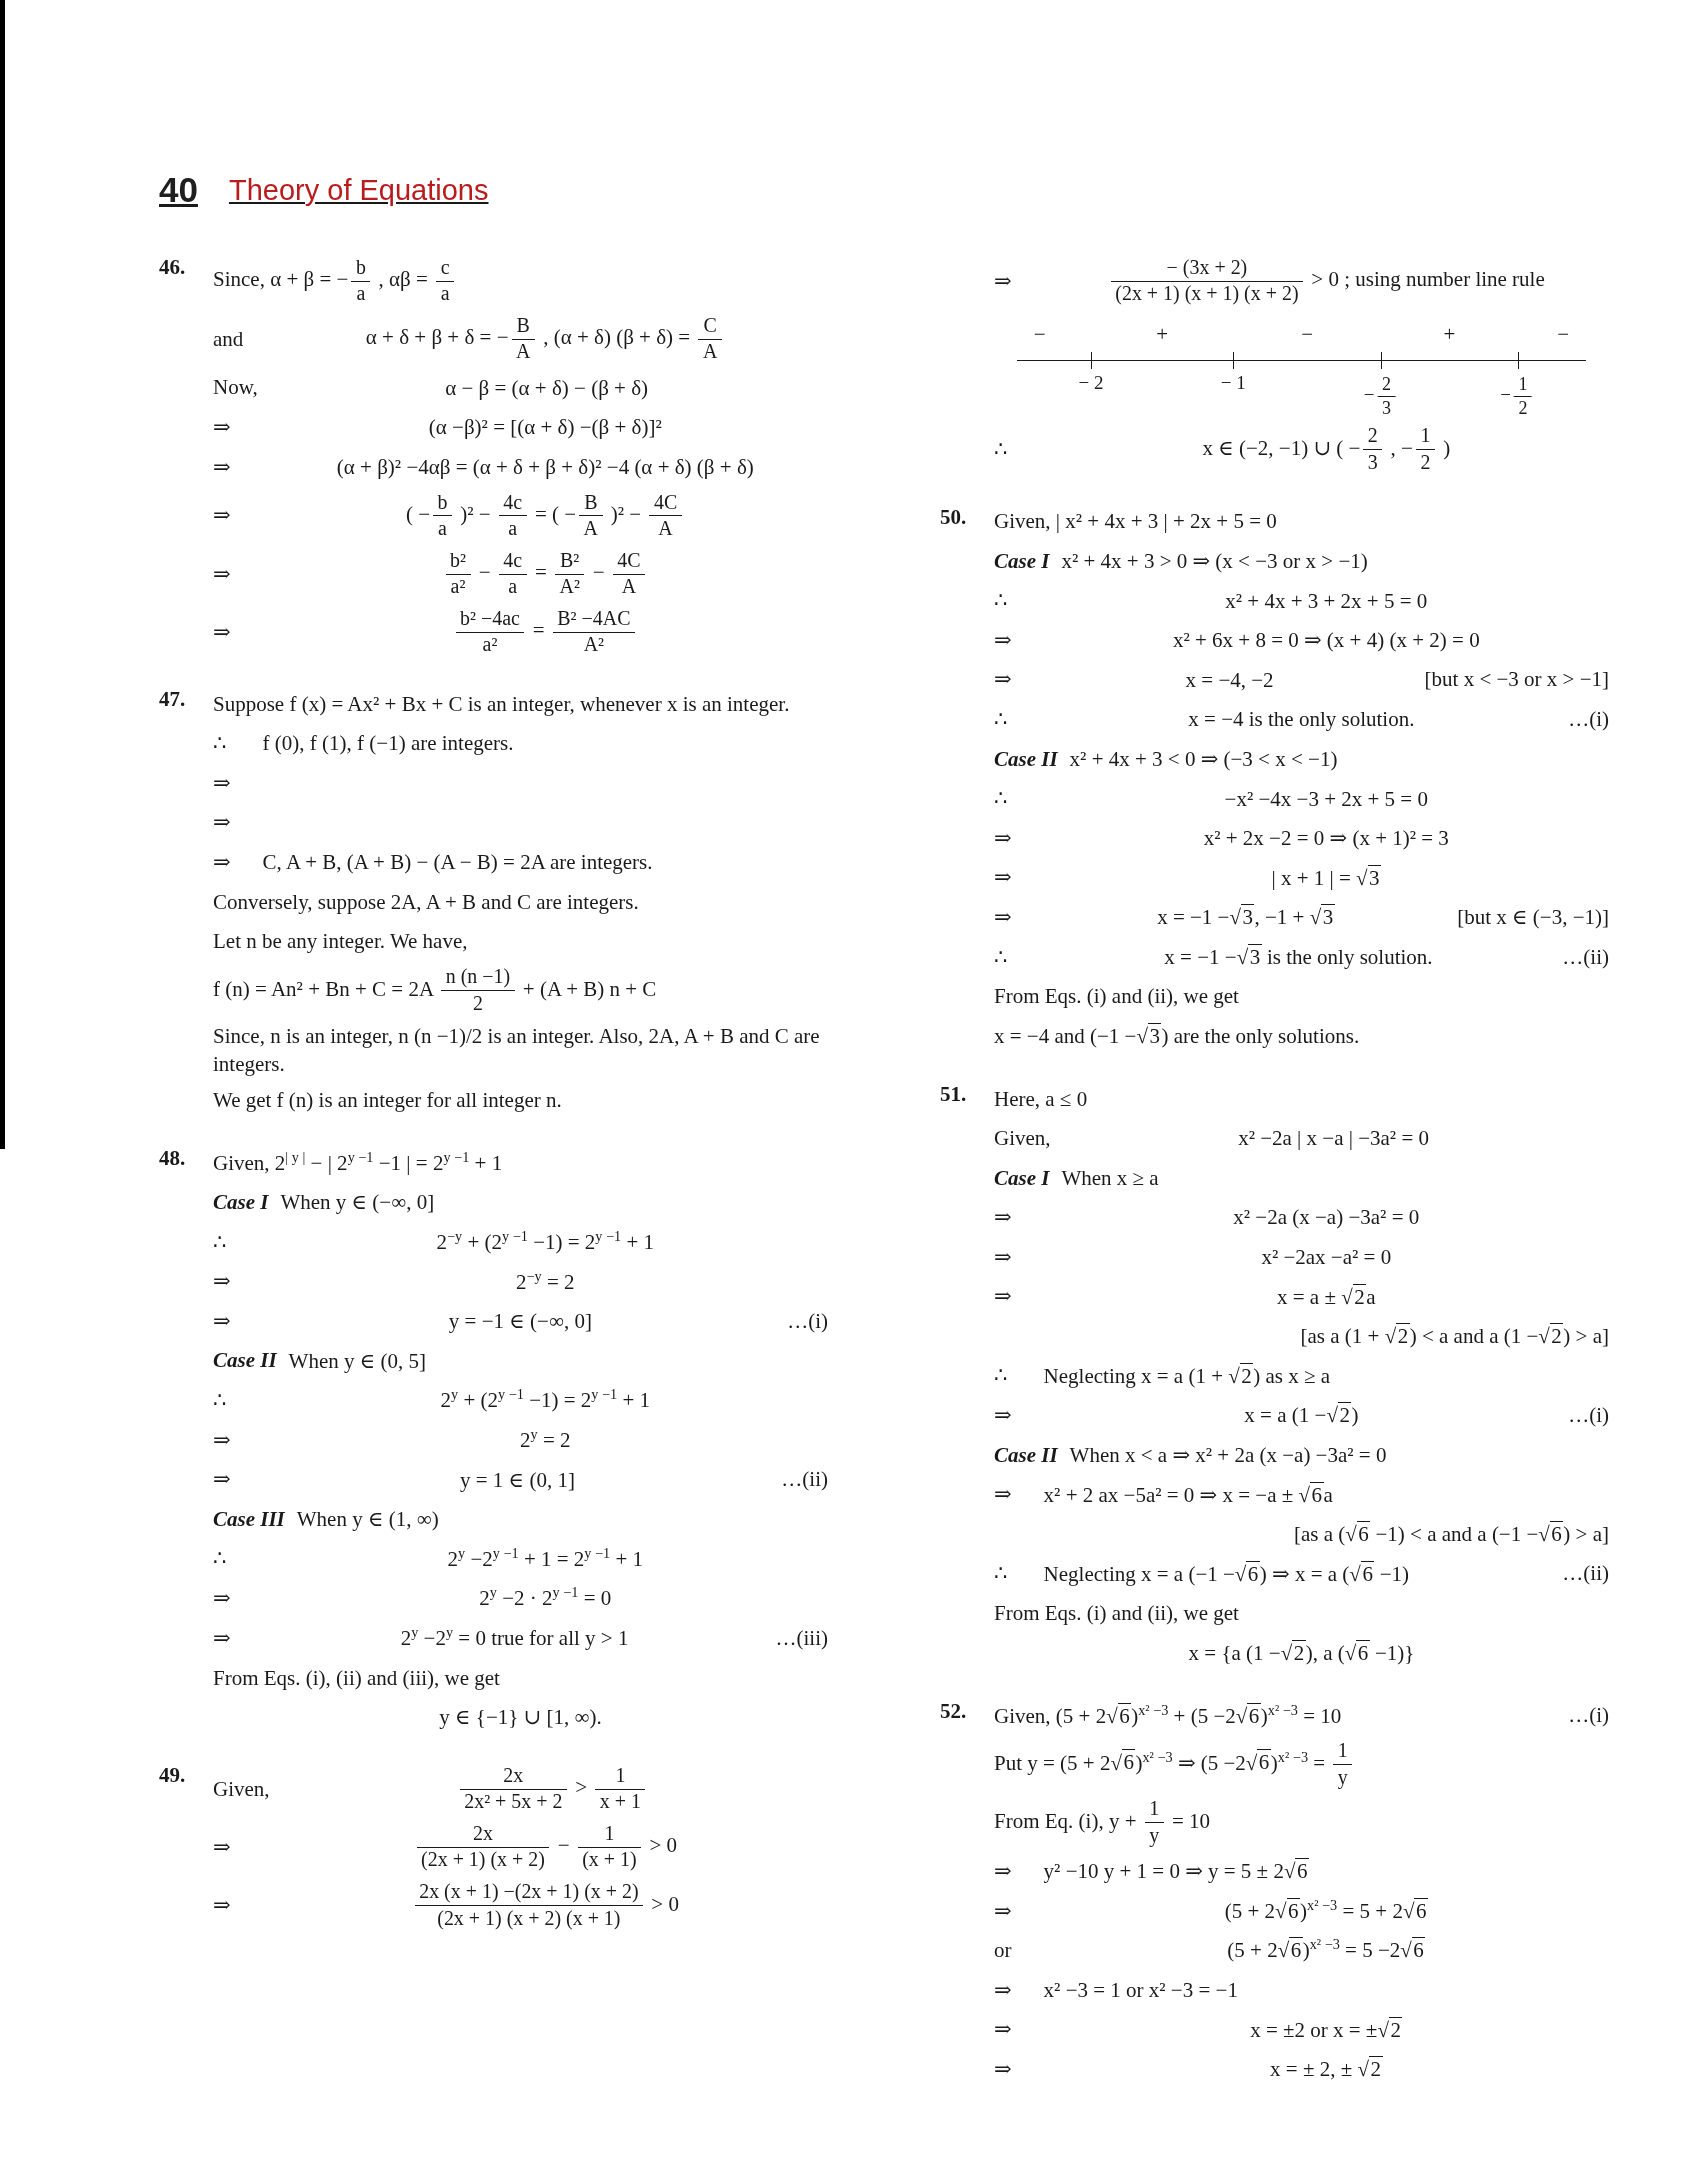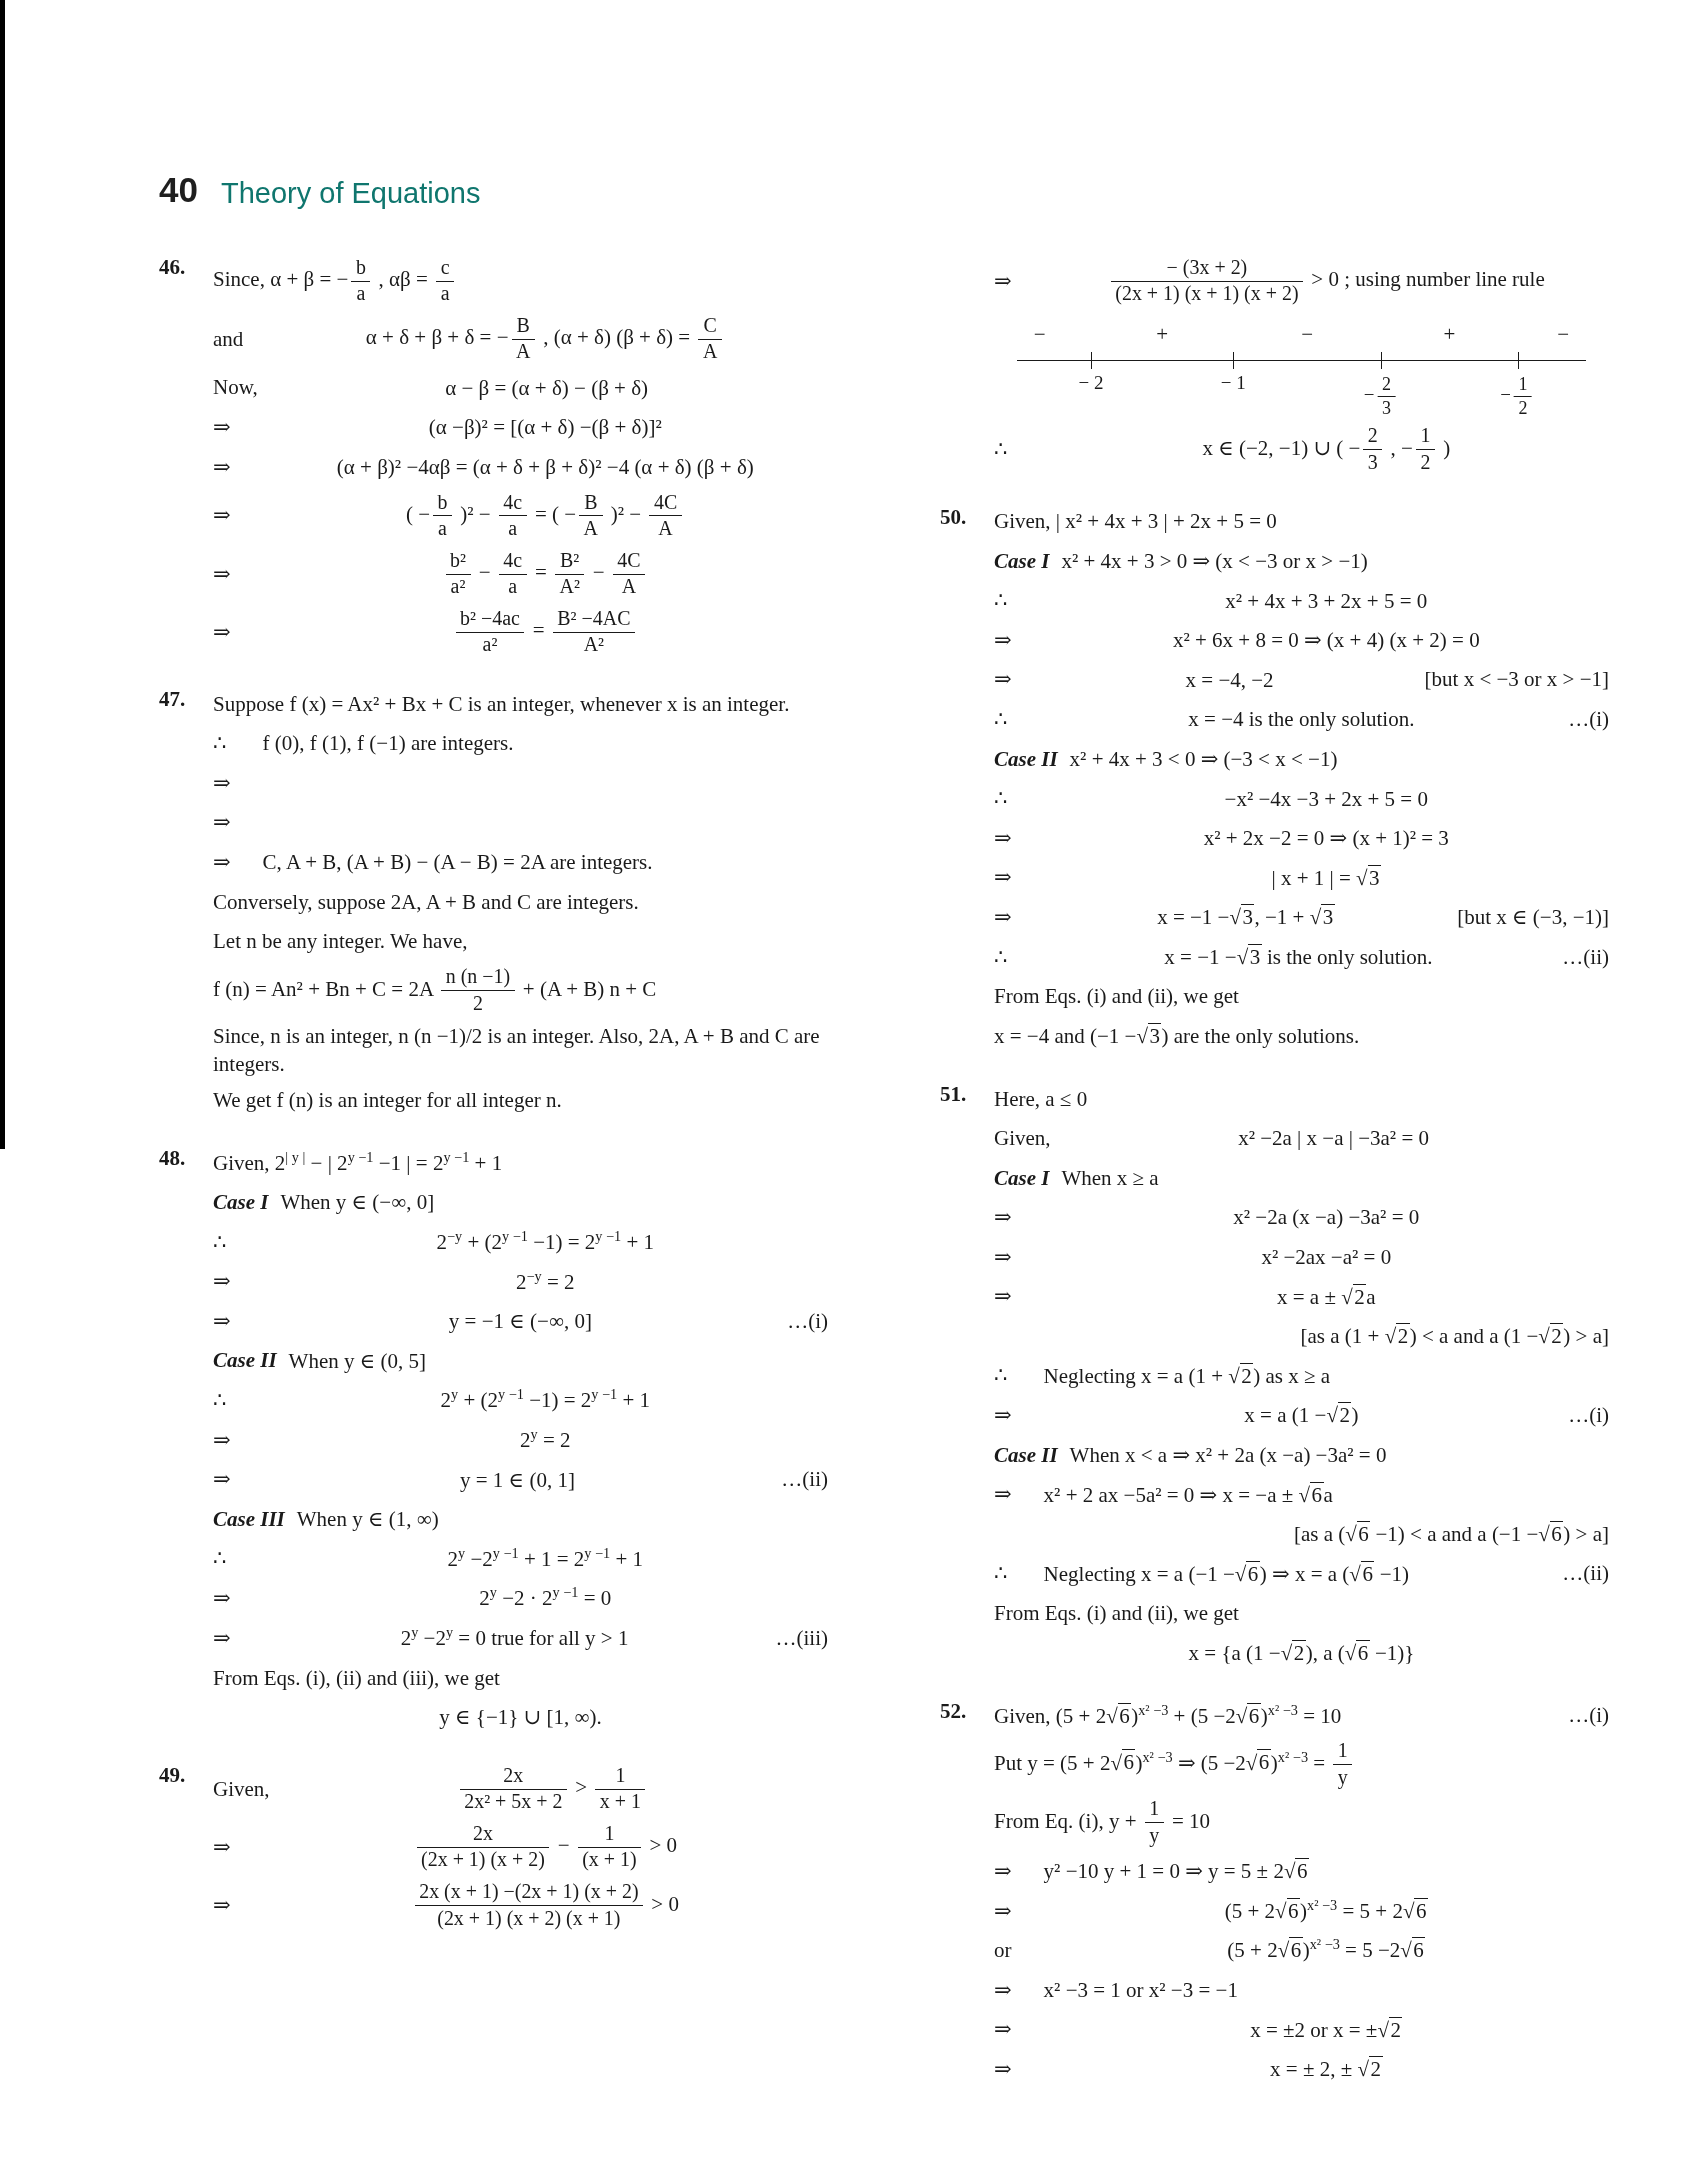--- a/index.html
+++ b/index.html
@@ -3,23 +3,23 @@
 <meta charset="utf-8">
 <style>
   html,body{margin:0;padding:0;background:#ffffff;}
   body{
     width:1700px;min-height:2172px;position:relative;
     font-family:"Liberation Serif","DejaVu Serif",serif;
     color:#1a1a1a;font-size:21px;
   }
   .edge{position:absolute;left:0;top:0;width:4.5px;height:1149px;background:#000;}
   .wrapper{padding:170px 128px 45px 159px;}
-  .header{display:flex;align-items:flex-end;margin-bottom:42px;}
+  .header{display:flex;align-items:center;margin-bottom:42px;text-decoration:underline;}
   .pageno{font-family:"Liberation Sans","DejaVu Sans",sans-serif;font-size:35px;font-weight:bold;color:#1f1f1f;}
-  .ptitle{font-family:"Liberation Sans","DejaVu Sans",sans-serif;font-size:29px;color:#0f766e;margin-left:23px;}
+  .ptitle{font-family:"Liberation Sans","DejaVu Sans",sans-serif;font-size:29px;color:#b91c1c;margin-left:31px;}
   .cols{display:flex;gap:112px;align-items:flex-start;}
   .col{width:669px;flex:none;}
   .item{display:flex;margin-bottom:23px;}
   .pnum{width:54px;flex:none;font-weight:bold;padding-top:3px;}
   .pbody{flex:1;min-width:0;}
   .line{display:flex;align-items:center;min-height:35px;padding:2.3px 0;}
   .marker{flex:none;min-width:42px;margin-right:7.6px;}
   .marker.case{font-weight:bold;font-style:italic;min-width:0;margin-right:12px;white-space:nowrap;}
   .ltext{flex:1;min-width:0;text-align:center;line-height:1.35;}
   .line.left .ltext{text-align:left;}

